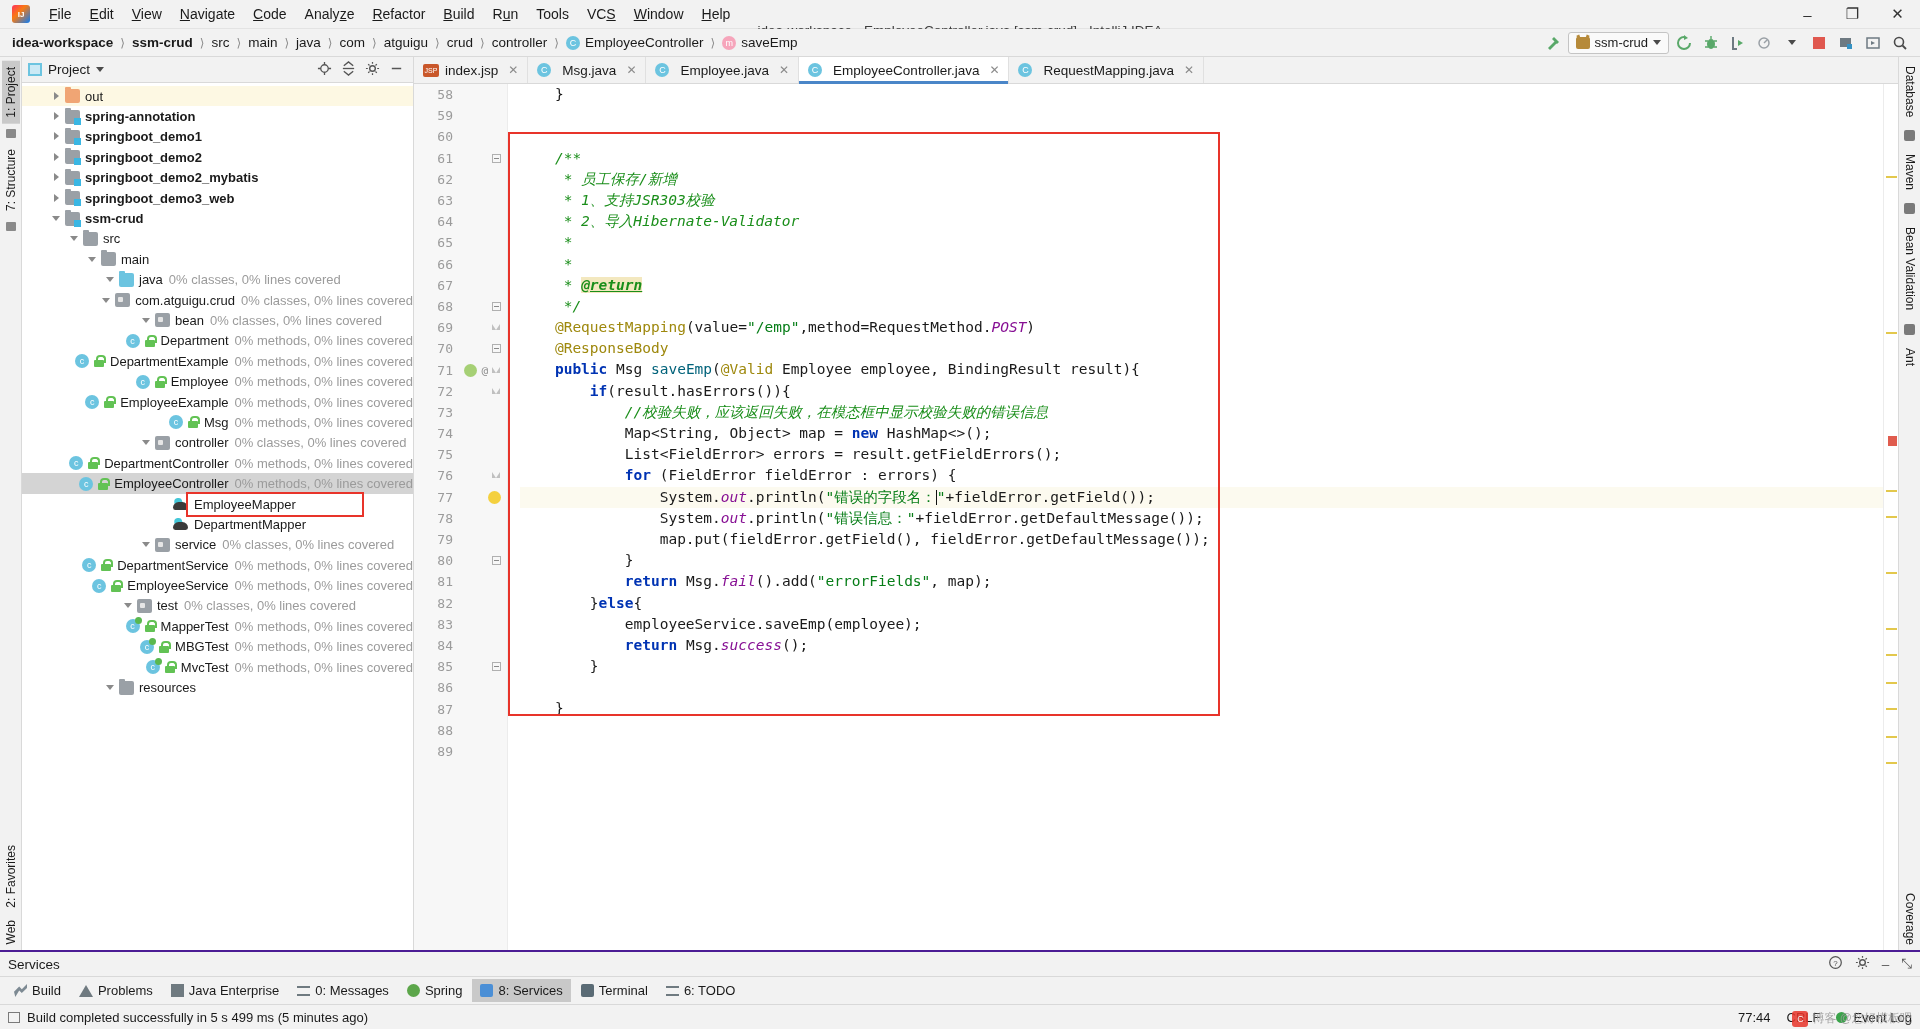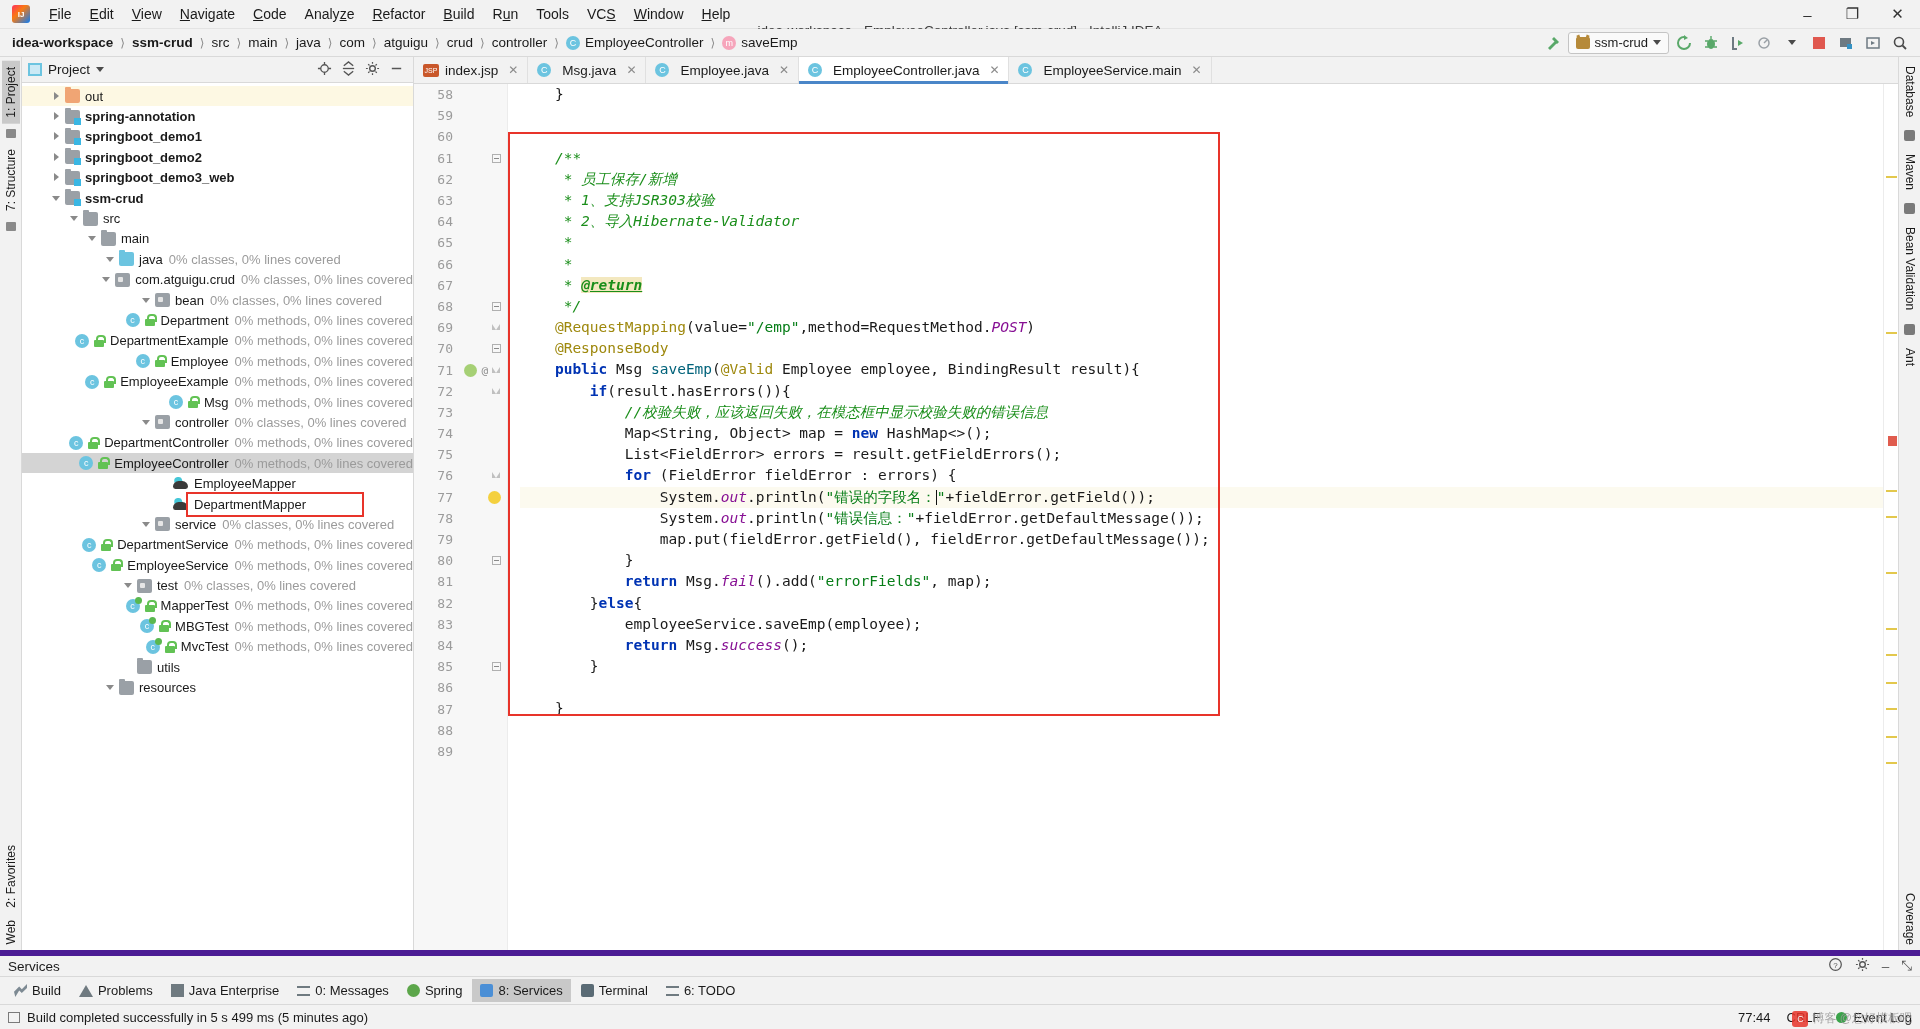--- a/index.html
+++ b/index.html
@@ -192,21 +192,21 @@
   .rrail {
     width:22px; background:#f2f2f2; border-left:1px solid #d9d9d9;
     display:flex; flex-direction:column; align-items:center; padding-top:4px; gap:4px;
   }
   .rrail .vtab { writing-mode:vertical-rl; font-size:12px; color:#1a1a1a; padding:5px 2px; white-space:nowrap; }
   .rrail .sq { width:11px;height:11px;background:#7a7a7a;border-radius:2px;margin:4px 0; }
 
   
   .services-bar {
     height:26px; display:flex; align-items:center; background:#f2f2f2;
-    border-top:6px solid #4c1d95; padding:0 8px; font-size:13.5px;
+    border-top:2px solid #4c1d95; padding:0 8px; font-size:13.5px;
   }
   .services-bar .right { margin-left:auto; display:flex; align-items:center; gap:12px; color:#555; }
   .toolwin-bar {
     height:28px; display:flex; align-items:center; gap:2px;
     background:#f2f2f2; border-top:1px solid #d9d9d9; padding-left:6px; font-size:13px;
   }
   .tw { display:flex; align-items:center; gap:5px; padding:4px 8px; color:#1a1a1a; white-space:nowrap;}
   .tw.active { background:#c9c9c9; }
   .tw .gi { width:13px;height:13px; flex:none; position:relative; }
   .gi.hammer{ background:#7d8a93; clip-path:polygon(0 60%,40% 20%,60% 40%,100% 0,100% 30%,60% 70%,40% 50%,10% 100%); }
@@ -419,20 +419,26 @@
           <div class="row">
             <span style="display:inline-block;width:30px"></span>
             <span class="arrow closed"></span>
             <span class="ic folder module"></span>
             <span class="lbl b">springboot_demo2</span>
           </div>
           <div class="row">
             <span style="display:inline-block;width:30px"></span>
             <span class="arrow closed"></span>
             <span class="ic folder module"></span>
+            <span class="lbl b">springboot_demo2_mybatis</span>
+          </div>
+          <div class="row">
+            <span style="display:inline-block;width:30px"></span>
+            <span class="arrow closed"></span>
+            <span class="ic folder module"></span>
             <span class="lbl b">springboot_demo3_web</span>
           </div>
           <div class="row">
             <span style="display:inline-block;width:30px"></span>
             <span class="arrow open"></span>
             <span class="ic folder module"></span>
             <span class="lbl b">ssm-crud</span>
           </div>
           <div class="row">
             <span style="display:inline-block;width:48px"></span>
@@ -588,26 +594,20 @@
             <span class="lbl">MBGTest</span>
             <span class="cov">0% methods, 0% lines covered</span>
           </div>
           <div class="row">
             <span style="display:inline-block;width:120px"></span>
             <span class="arrow"></span>
             <span class="ic cls test">c</span>
             <span class="ic lock"></span>
             <span class="lbl">MvcTest</span>
             <span class="cov">0% methods, 0% lines covered</span>
-          </div>
-          <div class="row">
-            <span style="display:inline-block;width:102px"></span>
-            <span class="arrow"></span>
-            <span class="ic folder"></span>
-            <span class="lbl">utils</span>
           </div>
           <div class="row">
             <span style="display:inline-block;width:84px"></span>
             <span class="arrow open"></span>
             <span class="ic folder"></span>
             <span class="lbl">resources</span>
           </div>
           <div class="sel-box" style="left: 164px; top: 409px; width: 178px; height: 25px;"></div>
         </div>
     </div>
@@ -629,21 +629,21 @@
             <span>Employee.java</span>
             <span class="x">✕</span>
           </div>
           <div class="tab active">
             <span class="badge-c">C</span>
             <span>EmployeeController.java</span>
             <span class="x">✕</span>
           </div>
           <div class="tab">
             <span class="badge-c">C</span>
-            <span>EmployeeService.main</span>
+            <span>RequestMapping.java</span>
             <span class="x">✕</span>
           </div>
         </div>
       <div class="code-area">
         <div class="gutter" id="gutter">
             <div class="gline">
               <span class="num">58</span>
               <span class="marks"></span>
             </div>
             <div class="gline">

